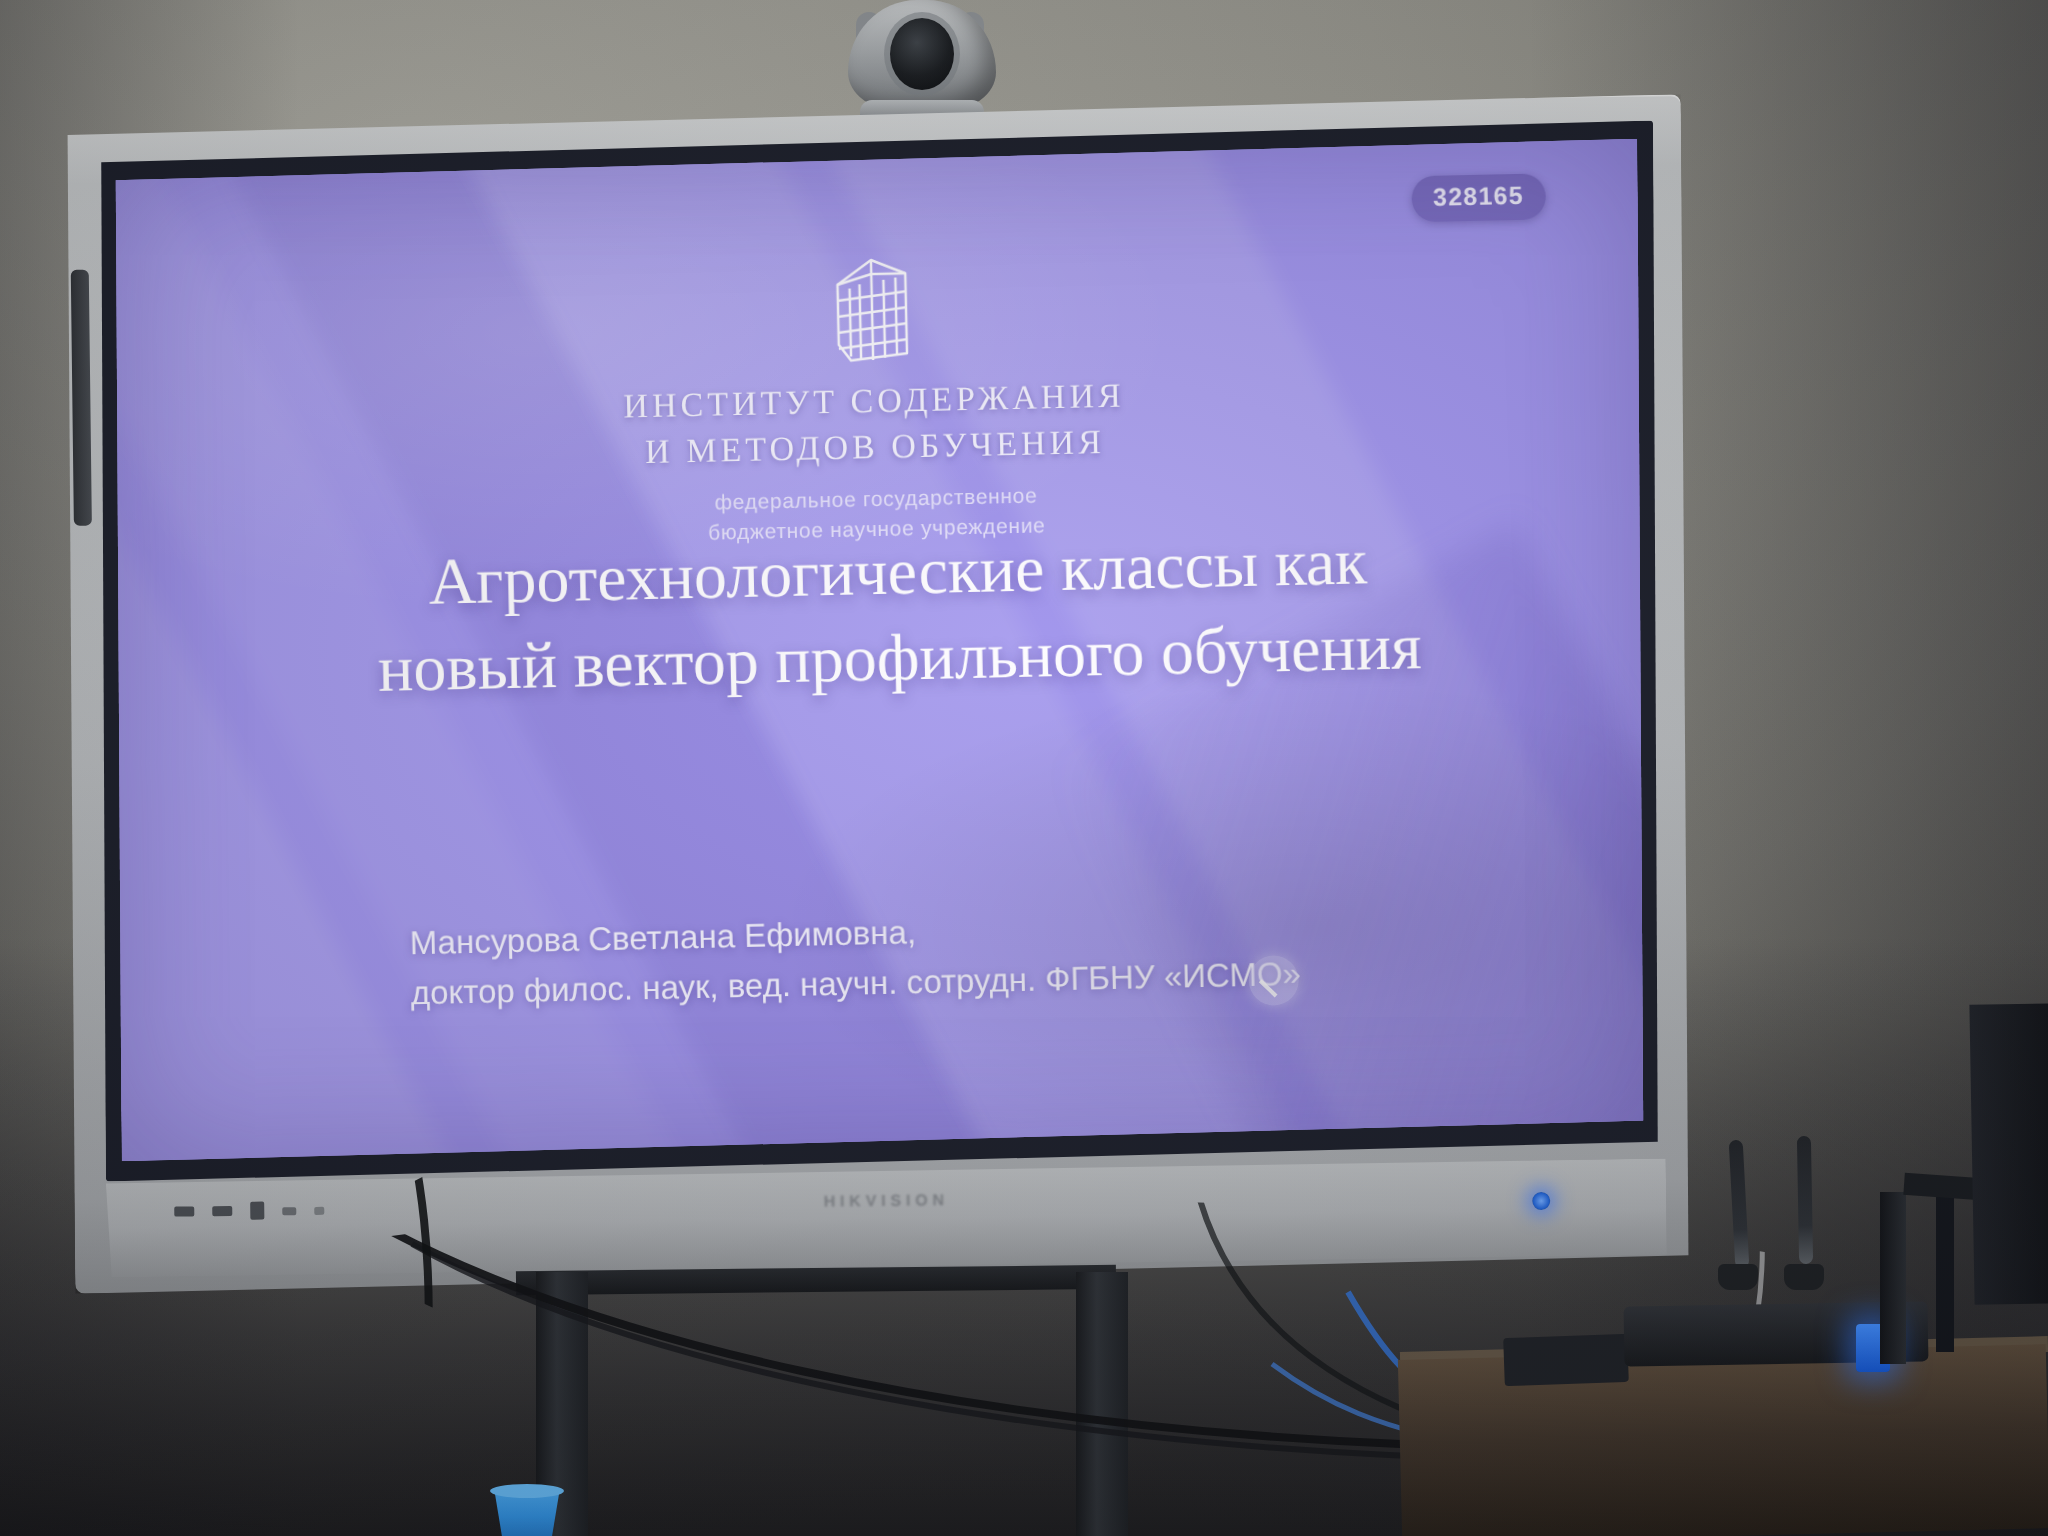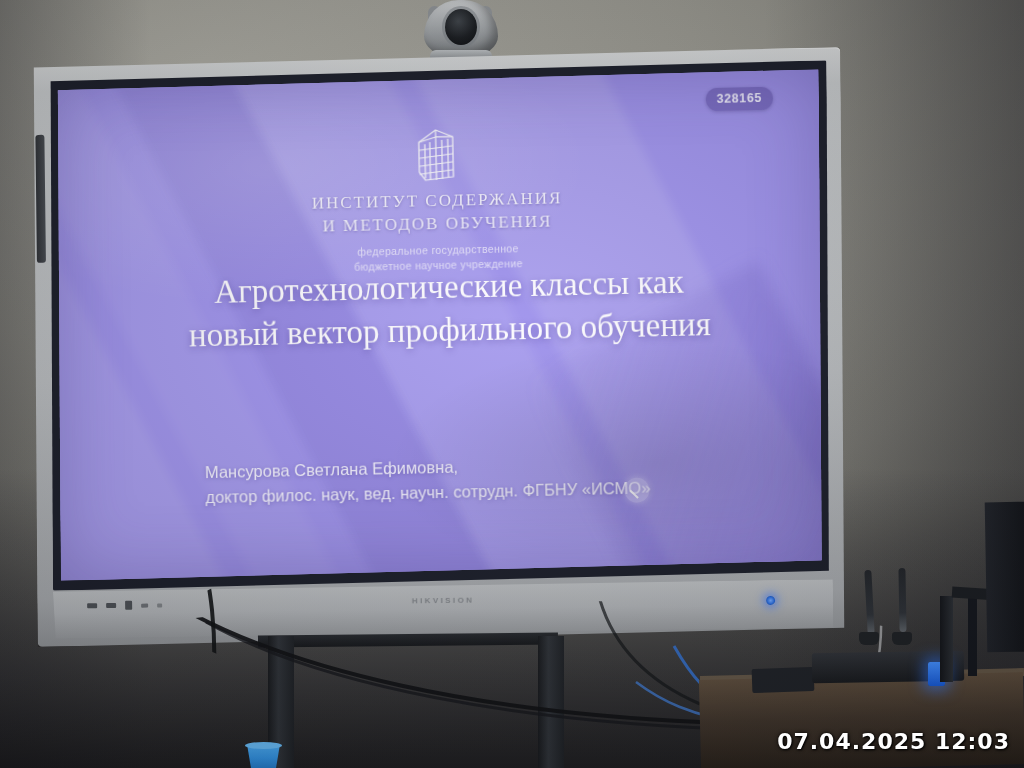--- a/index.html
+++ b/index.html
@@ -447,14 +447,13 @@
   <div class="monitor-post"></div>
   <div class="monitor-post2"></div>
   <div class="monitor-arm"></div>
   <div class="monitor-right"></div>
 
   <div class="cup"></div>
   <div class="cup-rim"></div>
 
   <div class="photo-grade"></div>
 
-  <div class="timestamp">07.04.2025  12:03</div>
 </div>
 
 </body></html>

